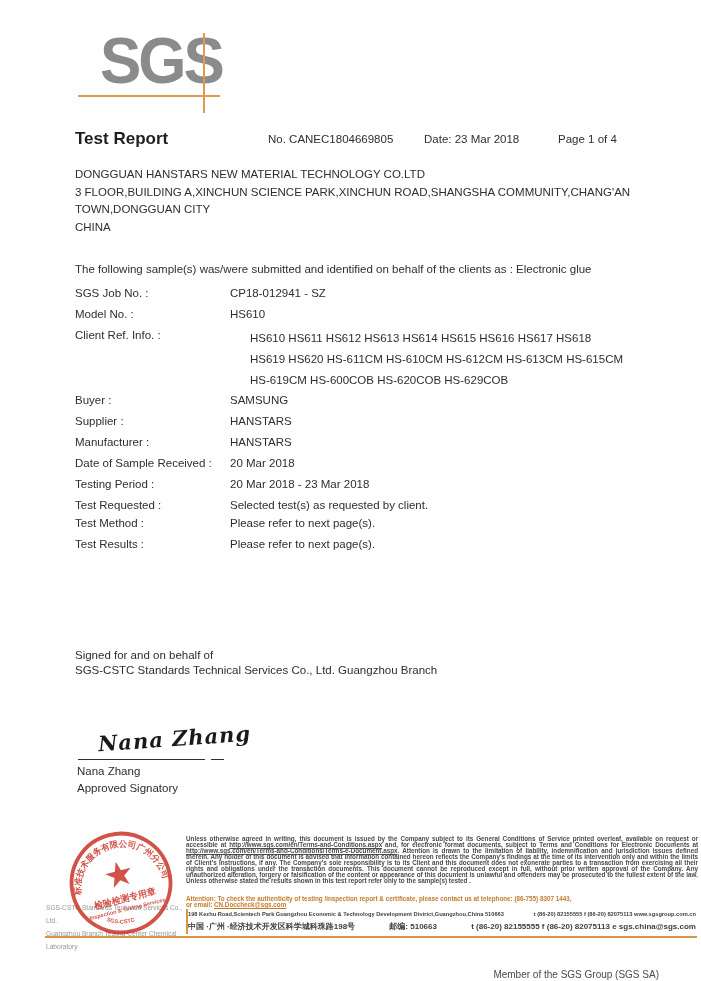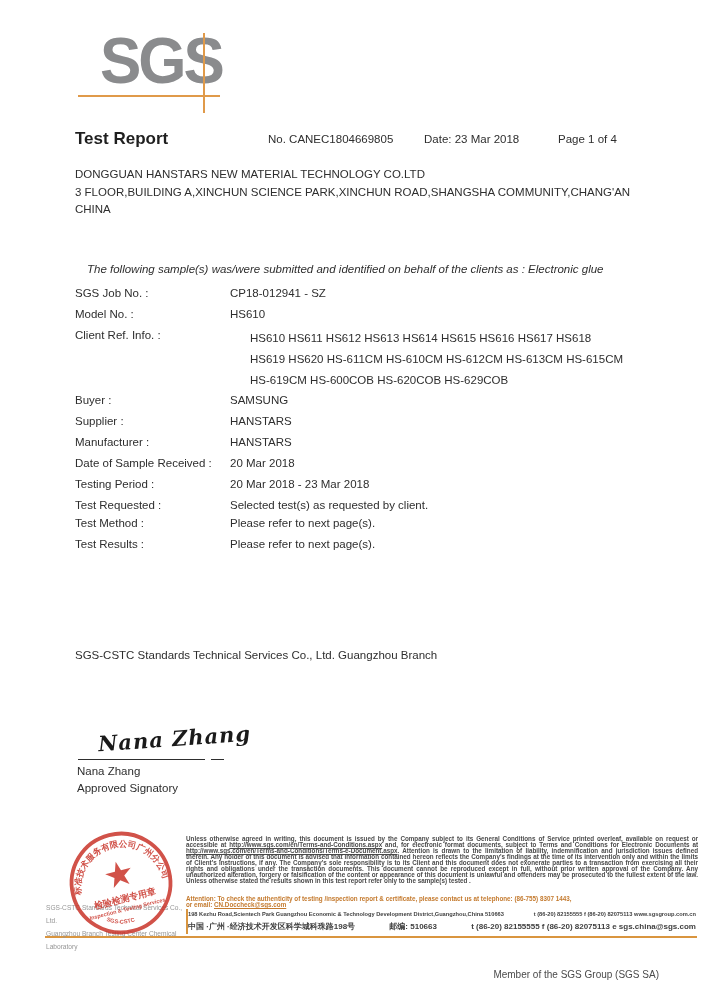--- a/index.html
+++ b/index.html
@@ -16,21 +16,21 @@
   .logo-hline{position:absolute;left:78px;top:95px;width:142px;height:2px;background:#e09a4a;}
   .logo-vline{position:absolute;left:203px;top:33px;width:2px;height:80px;background:#e09a4a;}
   
   .hdr-title{position:absolute;left:75px;top:129px;font-size:17px;font-weight:bold;color:#1f1f1f;text-align:right;}
   .hdr-no{position:absolute;left:268px;top:133px;font-size:11.5px;}
   .hdr-date{position:absolute;left:424px;top:133px;font-size:11.5px;}
   .hdr-page{position:absolute;left:558px;top:133px;font-size:11.5px;}
   
   .client{position:absolute;left:75px;top:166px;width:560px;font-size:11.5px;line-height:17.5px;}
   
-  .intro{position:absolute;left:87px;top:263px;width:600px;font-size:11.5px;font-style:italic;}
+  .intro{position:absolute;left:75px;top:263px;width:600px;font-size:11.5px;}
   
   .fields{position:absolute;left:75px;top:286px;width:580px;font-size:11.5px;}
   .frow{display:flex;margin-bottom:7px;}
   .flabel{width:155px;flex:0 0 155px;line-height:14px;}
   .fvalue{flex:1;line-height:14px;white-space:pre-line;}
   .frow.multi{margin-bottom:2px;gap:20px;}
   .frow.multi .fvalue{line-height:21px;}
   .frow.tight{margin-bottom:4px;}
   
   .signed{position:absolute;left:75px;top:648px;width:560px;font-size:11.5px;line-height:15px;}
@@ -79,20 +79,21 @@
   </div>
 
   <div class="hdr-title">Test Report</div>
   <div class="hdr-no">No. CANEC1804669805</div>
   <div class="hdr-date">Date: 23 Mar 2018</div>
   <div class="hdr-page">Page 1 of 4</div>
 
   <div class="client">
     <div>DONGGUAN HANSTARS NEW MATERIAL TECHNOLOGY CO.LTD</div>
     <div>3 FLOOR,BUILDING A,XINCHUN SCIENCE PARK,XINCHUN ROAD,SHANGSHA COMMUNITY,CHANG'AN</div>
+    <div>TOWN,DONGGUAN CITY</div>
     <div>CHINA</div>
   </div>
 
   <div class="intro">The following sample(s) was/were submitted and identified on behalf of the clients as : Electronic glue</div>
 
   <div class="fields">
     <div class="frow">
       <span class="flabel">SGS Job No. :</span>
       <span class="fvalue">CP18-012941 - SZ</span>
     </div>
@@ -134,20 +135,21 @@
       <span class="flabel">Test Method :</span>
       <span class="fvalue">Please refer to next page(s).</span>
     </div>
     <div class="frow">
       <span class="flabel">Test Results :</span>
       <span class="fvalue">Please refer to next page(s).</span>
     </div>
   </div>
 
   <div class="signed">
+    <div>Signed for and on behalf of</div>
     <div>SGS-CSTC Standards Technical Services Co., Ltd. Guangzhou Branch</div>
   </div>
 
   <div class="handwriting">Nana Zhang</div>
   <div class="sig-line"></div>
   <div class="sig-line2"></div>
   <div class="sig-name">Nana Zhang</div>
   <div class="sig-role">Approved Signatory</div>
 
   <div class="lab-id">

